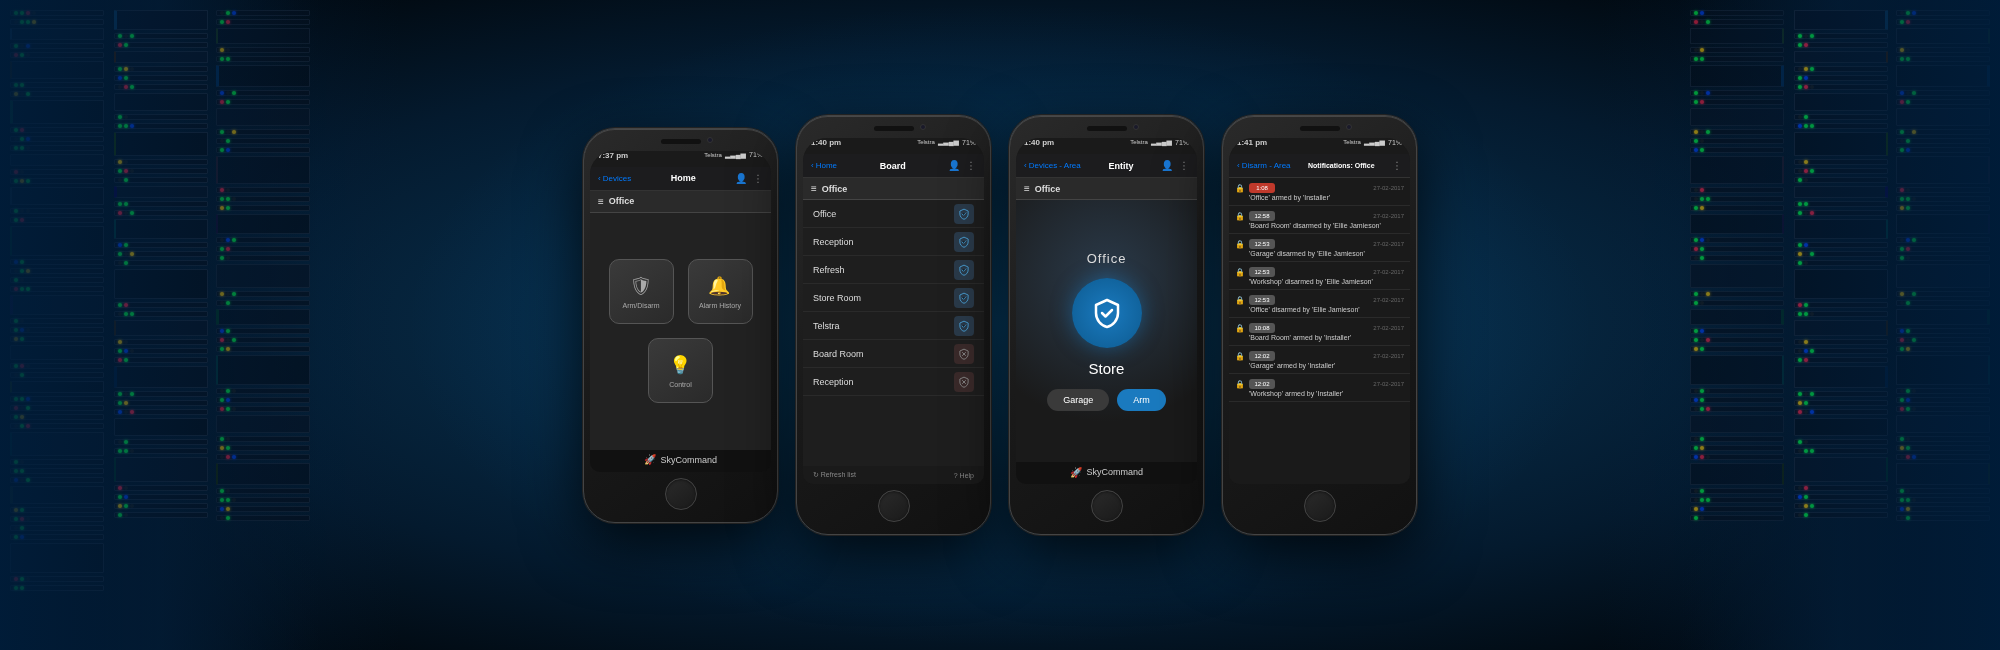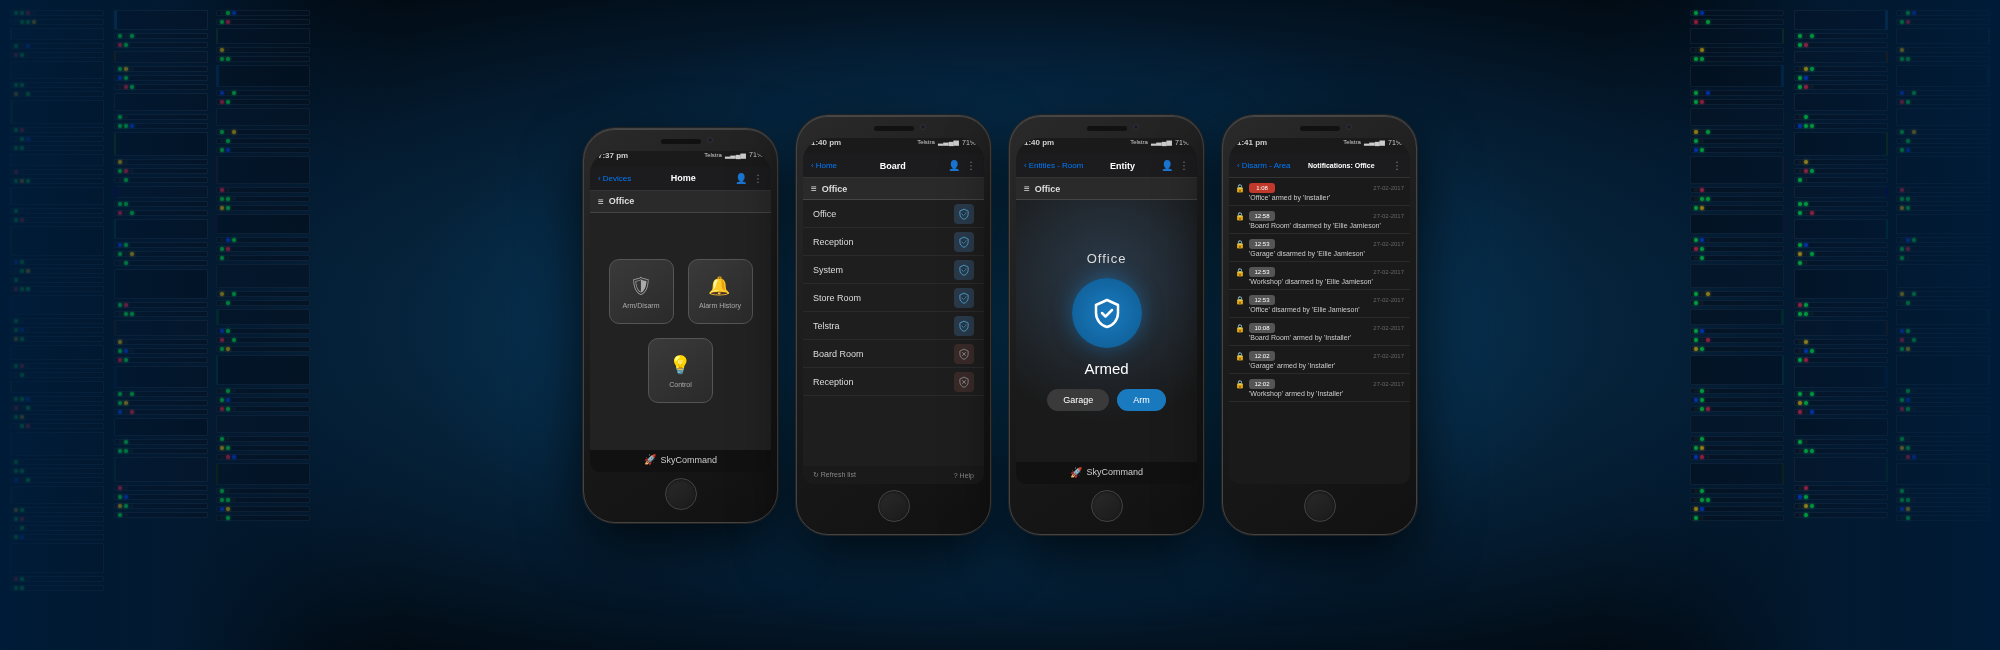--- a/index.html
+++ b/index.html
@@ -1489,21 +1489,21 @@
             <div class="area-item">
               <span class="area-item-name">Reception</span>
               <div class="area-item-icon armed">
                 <svg width="12" height="12" viewBox="0 0 32 32">
                   <path d="M11 16L14.5 19.5L21 13" stroke="#4a9fd4" stroke-width="2.5" stroke-linecap="round"></path>
                   <path d="M16 3L5 8V16C5 22.6 9.8 28.7 16 30C22.2 28.7 27 22.6 27 16V8L16 3Z" fill="none" stroke="#4a9fd4" stroke-width="2.5"></path>
                 </svg>
               </div>
             </div>
             <div class="area-item">
-              <span class="area-item-name">System</span>
+              <span class="area-item-name">Refresh</span>
               <div class="area-item-icon armed">
                 <svg width="12" height="12" viewBox="0 0 32 32">
                   <path d="M11 16L14.5 19.5L21 13" stroke="#4a9fd4" stroke-width="2.5" stroke-linecap="round"></path>
                   <path d="M16 3L5 8V16C5 22.6 9.8 28.7 16 30C22.2 28.7 27 22.6 27 16V8L16 3Z" fill="none" stroke="#4a9fd4" stroke-width="2.5"></path>
                 </svg>
               </div>
             </div>
             <div class="area-item">
               <span class="area-item-name">Store Room</span>
               <div class="area-item-icon armed">
@@ -1562,42 +1562,42 @@
         <span class="time">1:40 pm</span>
         <div class="status-icons">
           <span style="font-size:6px;">Telstra</span>
           <span>▂▃▄▅</span>
           <span>71%</span>
         </div>
       </div>
       <div class="nav-bar">
         <div class="nav-back">
           <span>‹</span>
-          <span>Entities - Room</span>
+          <span>Devices - Area</span>
         </div>
         <div class="nav-title">Entity</div>
         <div class="nav-icons">
           <span style="color:#888;font-size:10px;">👤</span>
           <span style="color:#888;font-size:10px;">⋮</span>
         </div>
       </div>
       <div class="screen-content">
         <div class="armed-area-header">
           <span style="font-size:10px;">≡</span>
           <span>Office</span>
         </div>
         <div class="armed-content">
           <div class="armed-title">Office</div>
           <div class="armed-shield">
             <svg width="32" height="32" viewBox="0 0 32 32" fill="none">
               <path d="M16 3L5 8V16C5 22.6 9.8 28.7 16 30C22.2 28.7 27 22.6 27 16V8L16 3Z" fill="none" stroke="white" stroke-width="2.5" stroke-linejoin="round"></path>
               <path d="M11 16L14.5 19.5L21 13" stroke="white" stroke-width="2.5" stroke-linecap="round" stroke-linejoin="round"></path>
             </svg>
           </div>
-          <div class="armed-status">Armed</div>
+          <div class="armed-status">Store</div>
           <div class="armed-buttons">
             <button class="btn-disarm">Garage</button>
             <button class="btn-arm">Arm</button>
           </div>
         </div>
         <div class="skycommand-logo">
           <span class="rocket">🚀</span>
           <span class="brand">SkyCommand</span>
         </div>
       </div>

